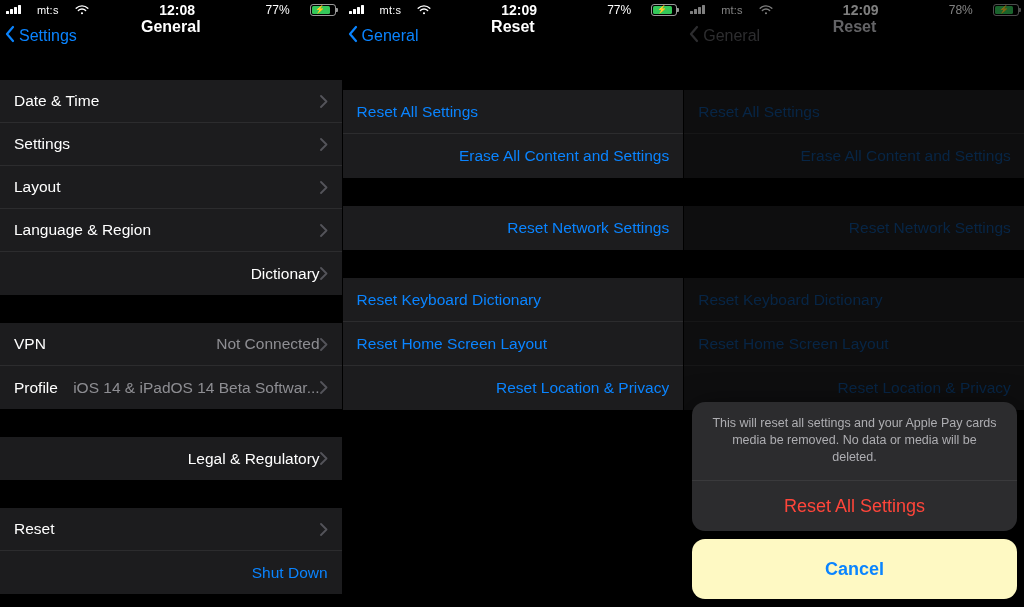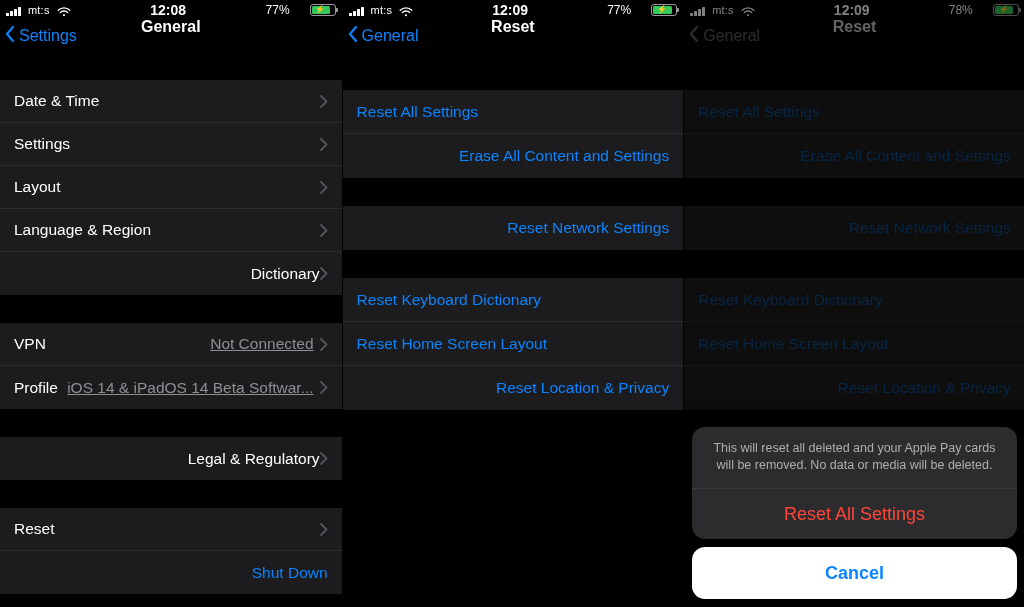--- a/index.html
+++ b/index.html
@@ -3,21 +3,21 @@
 <meta charset="utf-8">
 <style>
   * { margin: 0; padding: 0; box-sizing: border-box; font-family: -apple-system, "Helvetica Neue", Helvetica, Arial, sans-serif; -webkit-font-smoothing: antialiased; }
   html, body { width: 1025px; height: 607px; background: #000; overflow: hidden; }
   .stage { display: flex; width: 1025px; height: 607px; }
   .phone { position: relative; width: 341.6px; height: 607px; background: #000; color: #fff; overflow: hidden; }
   .phone + .phone { border-left: 1px solid #000; }
 
   
   .status-bar { height: 18px; display: flex; align-items: center; justify-content: space-between; padding: 2px 6px 0 6px; font-size: 12px; font-weight: 500; }
-  .status-left { display: flex; align-items: flex-end; gap: 7px; }
+  .status-left { display: flex; align-items: flex-start; gap: 16px; }
   .status-right { display: flex; align-items: center; gap: 20px; }
   .sb-signal { display: flex; align-items: flex-end; gap: 1px; height: 10px; }
   .sb-signal span { width: 3px; background: #fff; border-radius: 0.5px; }
   .sb-signal span:nth-child(1){height:3px;} .sb-signal span:nth-child(2){height:5px;} .sb-signal span:nth-child(3){height:7px;} .sb-signal span:nth-child(4){height:9px;}
   .sb-carrier { font-size: 11px; letter-spacing: 0.2px; }
   .sb-wifi { width: 14px; height: 10px; position: relative; }
   .sb-time { font-size: 14px; font-weight: 600; }
   .sb-pct { font-size: 12px; }
   .sb-batt { width: 26px; height: 12px; border:1px solid rgba(255,255,255,0.6); border-radius:3px; position: relative; }
   .sb-batt::after { content:""; position:absolute; right:-3px; top:3px; width:2px; height:4px; background: rgba(255,255,255,0.6); border-radius:0 1px 1px 0; }
@@ -30,38 +30,38 @@
   .nav-back { position:absolute; left:4px; top:0; bottom:0; display:flex; align-items:center; gap:3px; color:#0a84ff; font-size:16px; }
   .nav-back svg { width:12px; height:18px; }
   .nav-back.dim { color:#5a5a5e; }
 
   
   .section { margin-top: 28px; background:#1c1c1e; }
   .section.first { margin-top: 26px; }
   .row { height:43px; padding:0 14px; display:flex; align-items:center; justify-content:space-between; border-bottom:0.5px solid #2c2c2e; }
   .row:last-child { border-bottom:none;justify-content:flex-end; }
   .row .label { font-size:15.5px; color:#fff; white-space:nowrap; overflow:hidden; text-overflow:ellipsis; }
-  .row .value { font-size:15.5px; color:#8e8e93; margin-left:auto; margin-right:6px; white-space:nowrap; overflow:hidden; text-overflow:ellipsis;text-decoration:underline; }
+  .row .value { font-size:15.5px; color:#8e8e93; margin-left:auto; white-space:nowrap; overflow:hidden; text-overflow:ellipsis; }
   .row .chev { color:#54545a; flex-shrink:0; }
   .row .chev svg { width:8px; height:13px; display:block; }
 
   .row.link .label { color:#0a84ff; }
   .row.action .label { color:#0a84ff; }
   .row.subtle .label { color:#0e4a8a; }
 
   
   .dim-overlay { position:absolute; inset:0; background:rgba(0,0,0,0.5); pointer-events:none; }
 
   
   .sheet-wrap { position:absolute; left:8px; right:8px; bottom:8px; }
   .sheet { background:#2c2c2e; border-radius:13px; overflow:hidden; box-shadow:0 6px 30px rgba(0,0,0,0.6); }
   .sheet-msg { padding:13px 20px 14px 20px; font-size:12.5px; line-height:1.35; color:#aeaeb2; text-align:center; border-bottom:0.5px solid #3a3a3c; }
   .sheet-btn { height:50px; display:flex; align-items:center; justify-content:center; font-size:18px; }
   .sheet-btn.destructive { color:#ff453a; }
-  .sheet-cancel { margin-top:8px; background:#ffffff; border-radius:13px; height:52px; display:flex; align-items:center; justify-content:center; font-size:18px; color:#0a84ff; font-weight:600; }
+  .sheet-cancel { margin-top:8px; background:#fef9c3; border-radius:13px; height:60px; display:flex; align-items:center; justify-content:center; font-size:18px; color:#0a84ff; font-weight:600; }
 
   
   .row.tall { height:44px; }
 
 </style>
 </head>
 <body>
 
 <div class="stage" id="stage">
     <div class="phone">
@@ -300,19 +300,19 @@
         <div class="row tall subtle">
           <span class="label">Reset Home Screen Layout</span>
         </div>
         <div class="row tall subtle">
           <span class="label">Reset Location &amp; Privacy</span>
         </div>
       </div>
       <div class="dim-overlay"></div>
       <div class="sheet-wrap">
         <div class="sheet">
-          <div class="sheet-msg">This will reset all deleted and your Apple Pay cards will be removed. No data or media will be deleted.</div>
+          <div class="sheet-msg">This will reset all settings and your Apple Pay cards media be removed. No data or media will be deleted.</div>
           <div class="sheet-btn destructive">Reset All Settings</div>
         </div>
         <div class="sheet-cancel">Cancel</div>
       </div>
     </div>
   </div>
 
 </body></html>

